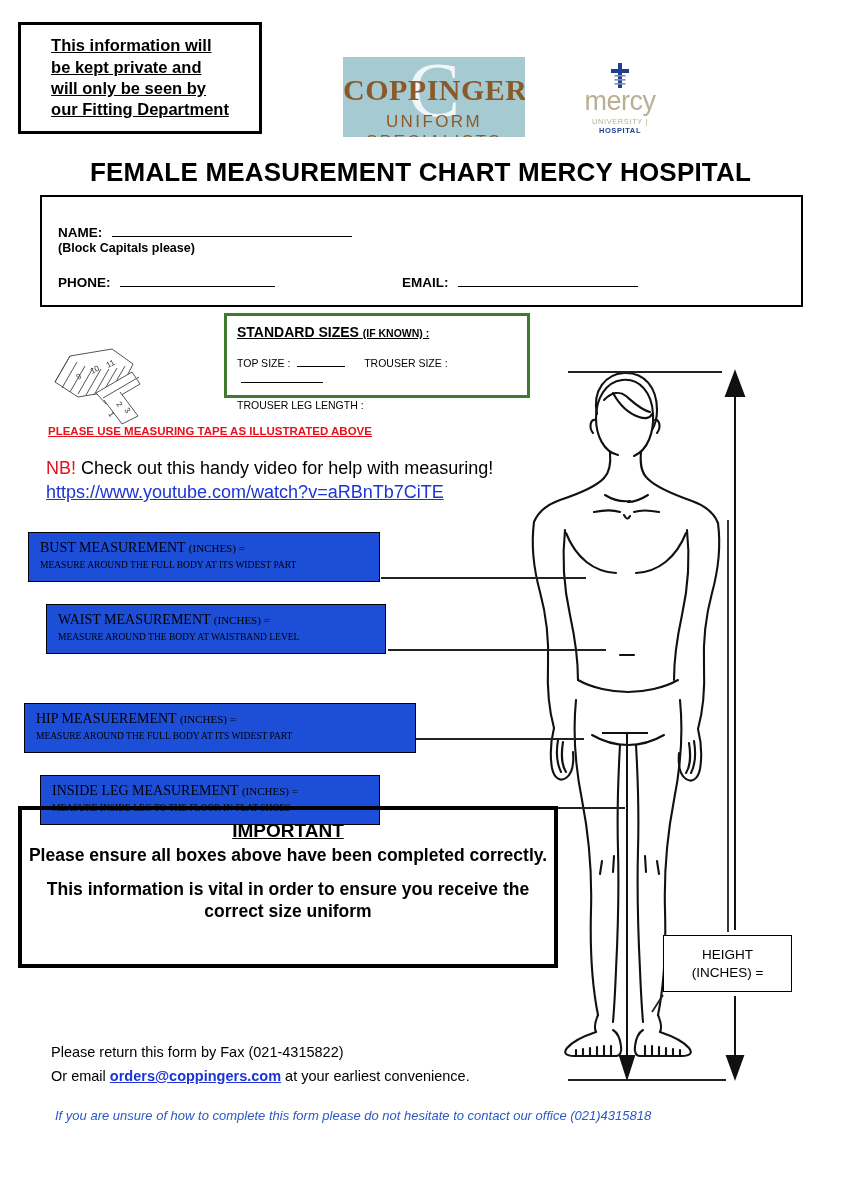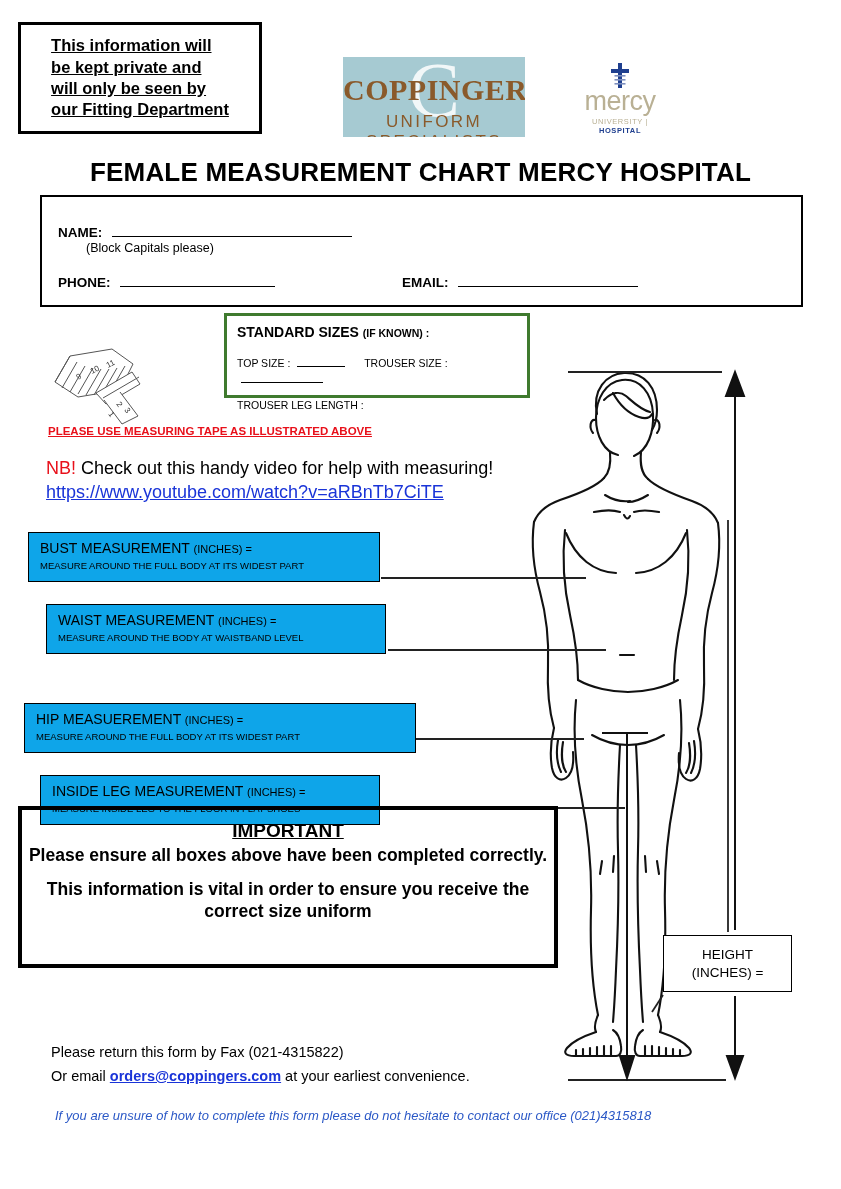--- a/index.html
+++ b/index.html
@@ -88,54 +88,55 @@
   }
 
   
   #contact-box {
     left: 40px; top: 195px; width: 763px; height: 112px;
     border: 2px solid #000;
     box-sizing: border-box;
   }
   .fieldrow { position: absolute; font-size: 13.5px; font-weight: bold; }
   .dots { display: inline-block; border-bottom: 1px solid #000; vertical-align: baseline; height: 13px; }
-  .subnote { position: absolute; font-size: 12.5px; font-weight: normal; margin-left: 28px; }
+  .subnote { position: absolute; font-size: 12.5px; font-weight: bold; }
 
   
   #standard-box {
     left: 224px; top: 313px; width: 306px; height: 85px;
     border: 3px solid #3f7a2e;
     background: #ffffff;
     box-sizing: border-box;
     padding: 8px 10px 0 10px;
   }
-  #standard-box .hdr { font-size: 14px; font-weight: bold; }
+  #standard-box .hdr { font-size: 14px; font-weight: bold; text-decoration: underline; }
   #standard-box .hdr .small { font-size: 10.5px; }
   #standard-box .line2 { margin-top: 13px; font-size: 10.5px; }
   #standard-box .line3 { margin-top: 11px; font-size: 10.5px; }
 
   
   #tape-note {
     left: 48px; top: 425px;
     font-size: 11.5px; font-weight: bold; color: #e8101a;
     text-decoration: underline;
   }
   #nb-line { left: 46px; top: 458px; font-size: 18px; }
   #nb-line .nb { color: #e8101a; }
   #video-link {
     left: 46px; top: 482px; font-size: 18px;
     color: #1a34d8; text-decoration: underline;
   }
 
   
   .mbox {
     border: 1.5px solid #000;
-    background: #0ea5e9;
+    background: #1d4ed8;
     box-sizing: border-box;
     padding: 7px 12px 0 11px;
+    font-family: Liberation Serif, serif;
   }
   .mbox .t1 { font-size: 14px; }
   .mbox .t1 .small { font-size: 11px; }
   .mbox .t2 { font-size: 9.5px; margin-top: 4px; }
 
   
   #important-box {
     left: 18px; top: 806px; width: 540px; height: 162px;
     border: 4px solid #000;
     box-sizing: border-box;

